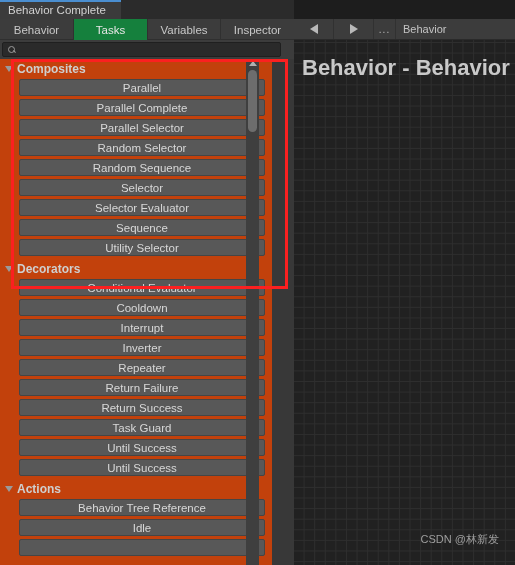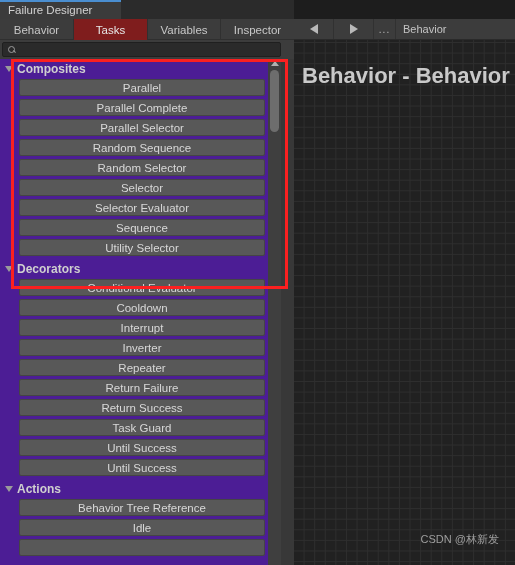--- a/index.html
+++ b/index.html
@@ -33,21 +33,21 @@
   }
   .tab {
     flex: 0 0 auto; display: flex; align-items: center; justify-content: center;
     font-size: 11.5px; color: #c8c8c8; height: 21px;
     border-right: 1px solid #303030;
   }
   .tab.w1 { width: 74px; }
   .tab.w2 { width: 74px; }
   .tab.w3 { width: 73px; }
   .tab.w4 { width: 73px; border-right: none; align-items: center; }
-  .tab.active { background: #7f1d1d; color: #e6e6e6; }
+  .tab.active { background: #15803d; color: #e6e6e6; }
 
   
   .search-wrap {
     position: absolute; left: 0; top: 40px; width: 294px; height: 19px;
     background: #3c3c3c; padding: 2px 13px 2px 2px;
   }
   .search-box {
     width: 100%; height: 15px; background: #2a2a2a;
     border: 1px solid #1f1f1f; border-radius: 2px;
     display: flex; align-items: center; padding-left: 4px;
@@ -60,22 +60,22 @@
   .search-icon::after {
     content: ""; position: absolute; left: 6px; top: 6.5px;
     width: 3px; height: 1px; background: #9a9a9a; transform: rotate(45deg);
   }
   .search-input-text {
     font-size: 10px; color: #8a8a8a; margin-left: 3px;
   }
 
   
   .task-panel {
-    position: absolute; left: 0; top: 59px; width: 294px; height: 506px;
-    background: #4c1d95; overflow: hidden;
+    position: absolute; left: 0; top: 59px; width: 272px; height: 506px;
+    background: #c2410c; overflow: hidden;
   }
   .task-scrollarea {
     position: absolute; left: 0; top: 0; width: 281px; height: 506px;
     overflow: hidden;
   }
   .group-header {
     display: flex; align-items: center; height: 20px;
     padding-left: 5px;
   }
   .foldout {
@@ -150,21 +150,21 @@
   .graph-canvas {
     position: absolute; left: 0; top: 40px; width: 221px; height: 525px;
     background-color: #212121;
     background-image:
       linear-gradient(to right, #2e2e2e 1px, transparent 1px),
       linear-gradient(to bottom, #2e2e2e 1px, transparent 1px);
     background-size: 10.6px 10.6px;
     background-position: -1px 2px;
   }
   .graph-title {
-    position: absolute; left: 8px; top: 23px;
+    position: absolute; left: 8px; top: 15px;
     font-size: 22px; font-weight: bold; color: #c9c9c9;
     letter-spacing: 0px; white-space: nowrap;
   }
   .watermark {
     position: absolute; right: 16px; bottom: 18px;
     font-size: 11px; color: #9e9e9e; white-space: nowrap; text-align: right;
   }
 
   
   .annot-rect {
@@ -174,21 +174,21 @@
     pointer-events: none;
   }
 </style>
 </head>
 <body>
 
 <div id="app">
 
   <div class="window-tabbar">
     <div class="window-tab">
-      <span class="window-tab-label">Failure Designer</span>
+      <span class="window-tab-label">Behavior Complete</span>
     </div>
   </div>
 
   <div class="tabs-row">
     <div class="tab w1">
       <span>Behavior</span>
     </div>
     <div class="tab w2 active">
       <span>Tasks</span>
     </div>
@@ -209,22 +209,22 @@
 
   <div class="task-panel">
     <div class="task-scrollarea" id="task-scrollarea">
         <div class="group-header">
           <span class="foldout"></span>
           <span class="group-title">Composites</span>
         </div>
         <div class="task-item">Parallel</div>
         <div class="task-item">Parallel Complete</div>
         <div class="task-item">Parallel Selector</div>
+        <div class="task-item">Random Selector</div>
         <div class="task-item">Random Sequence</div>
-        <div class="task-item">Random Selector</div>
         <div class="task-item">Selector</div>
         <div class="task-item">Selector Evaluator</div>
         <div class="task-item">Sequence</div>
         <div class="task-item">Utility Selector</div>
         <div class="group-header">
           <span class="foldout"></span>
           <span class="group-title">Decorators</span>
         </div>
         <div class="task-item">Conditional Evaluator</div>
         <div class="task-item">Cooldown</div>

